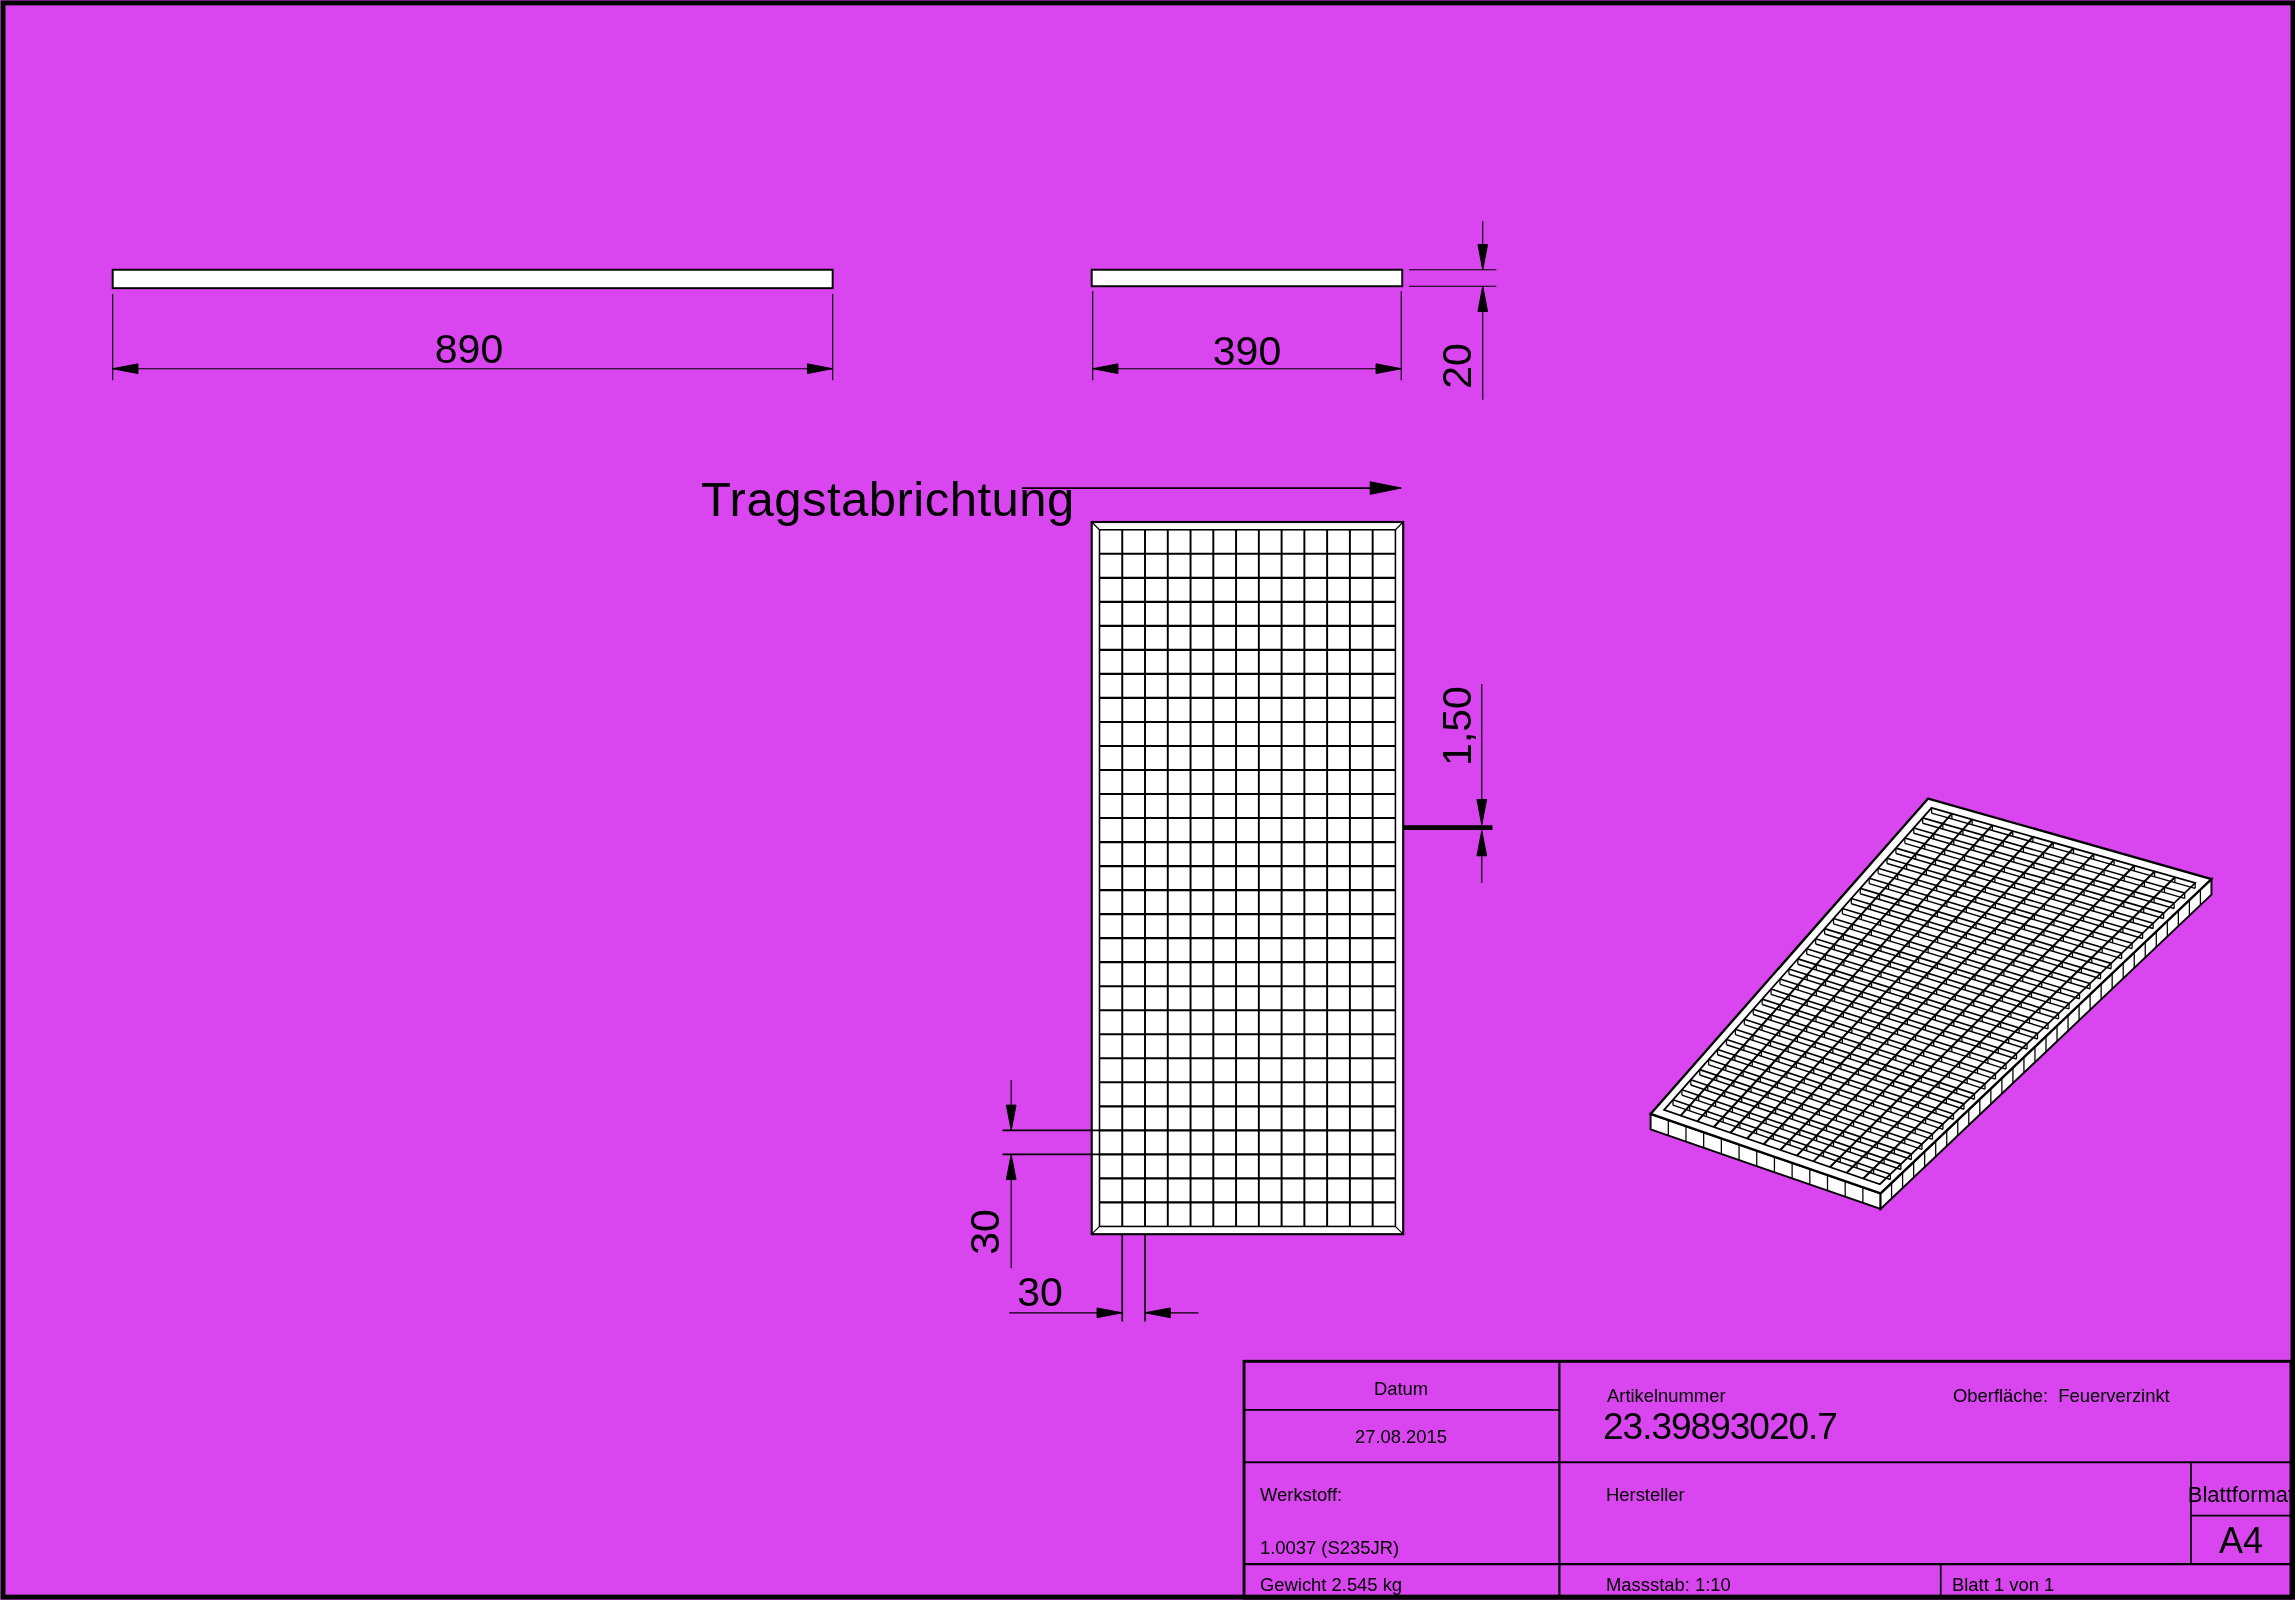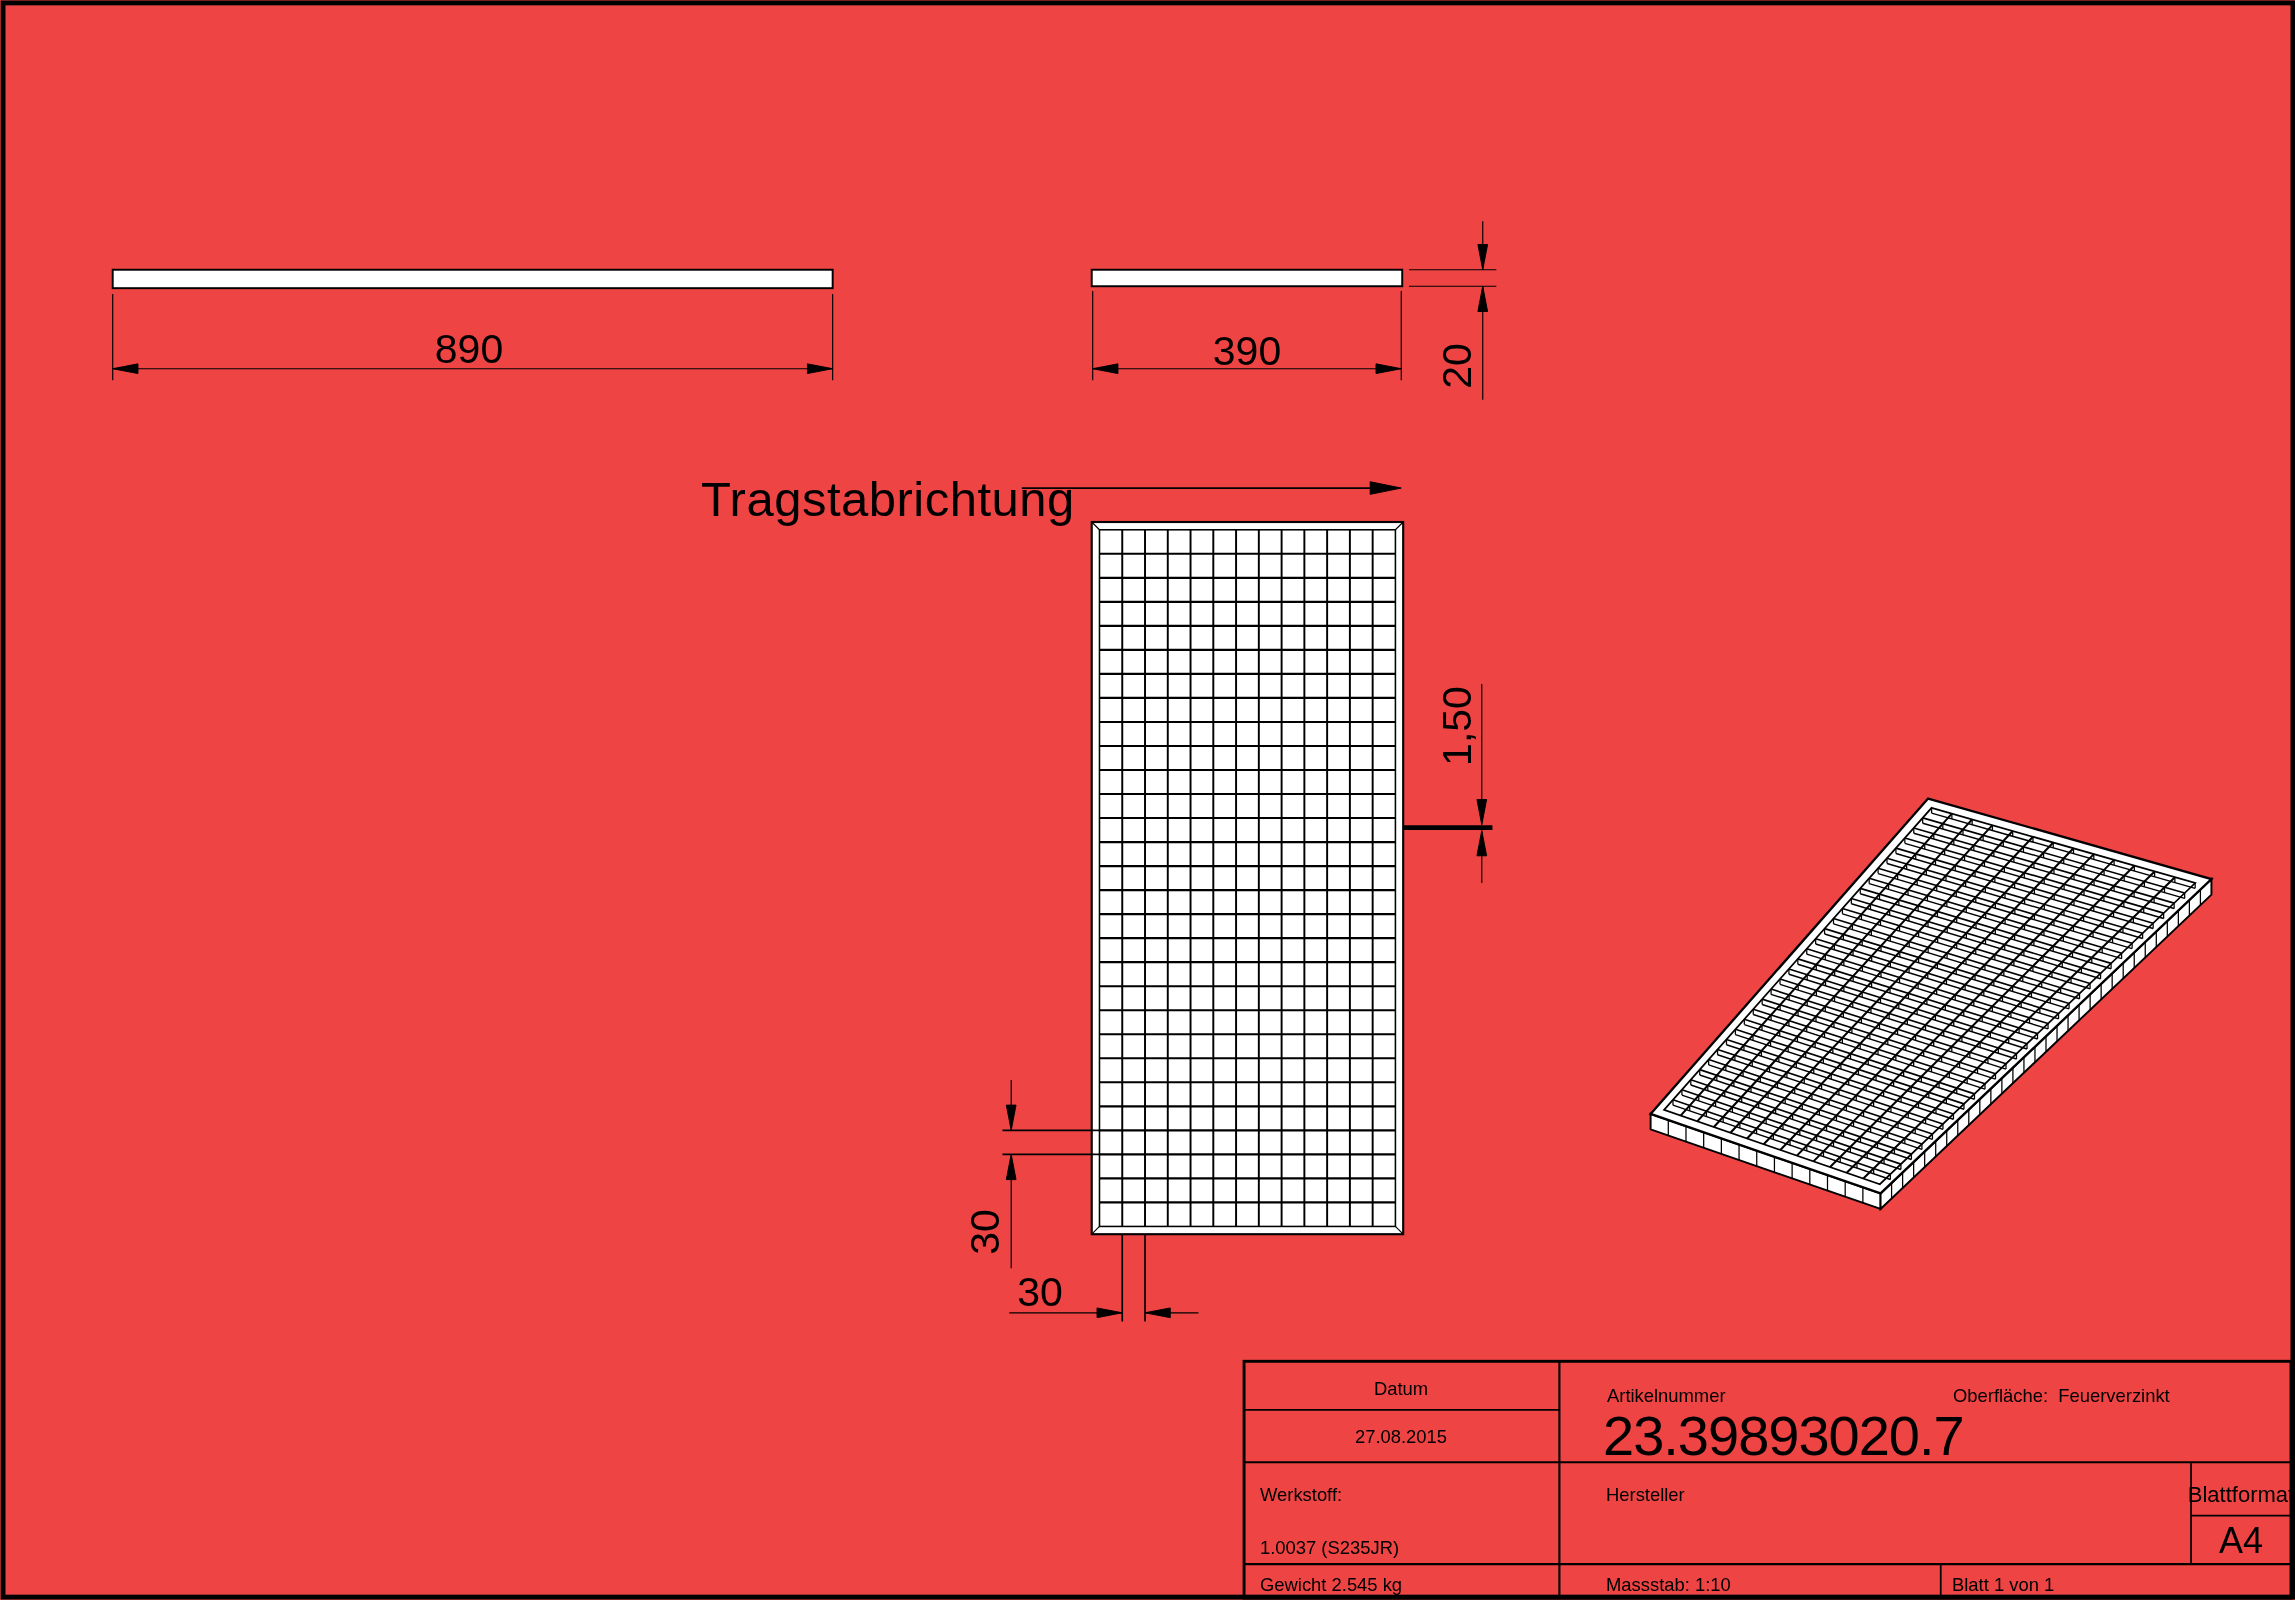--- a/index.html
+++ b/index.html
@@ -1,31 +1,31 @@
 <!DOCTYPE html>
 <html><head>
 <meta charset="utf-8">
 <style>
   html,body{margin:0;padding:0;background:#e8e8e8;}
   #sheet{
     position:relative;
     width:2296px;height:1600px;
-    background:#ef4444;
+    background:#d946ef;
     font-family:"Liberation Sans", sans-serif;
     color:#000;
     overflow:hidden;
   }
   #linework{position:absolute;left:0;top:0;}
   .txt{position:absolute;line-height:1;white-space:pre;color:#000;}
   .cx{transform:translateX(-50%);}
   .rot{transform:translate(-50%,-50%) rotate(-90deg);}
   .dim{font-size:41px;}
   .dir{font-size:49px;letter-spacing:0.5px;}
   .small{font-size:18.4px;}
-  .big{font-size:56px;letter-spacing:-1px;}
+  .big{font-size:37px;letter-spacing:-1px;}
   .big2{font-size:60px;}
   .mid{font-size:36px;}
   .bf{font-size:22px;}
 </style>
 </head>
 <body>
 
 <div id="sheet">
   <svg id="linework" width="2296" height="1600" viewBox="0 0 2366 1649">
       <rect x="3" y="3" width="2360" height="1643" stroke="#000000" stroke-width="5" fill="none"></rect>

